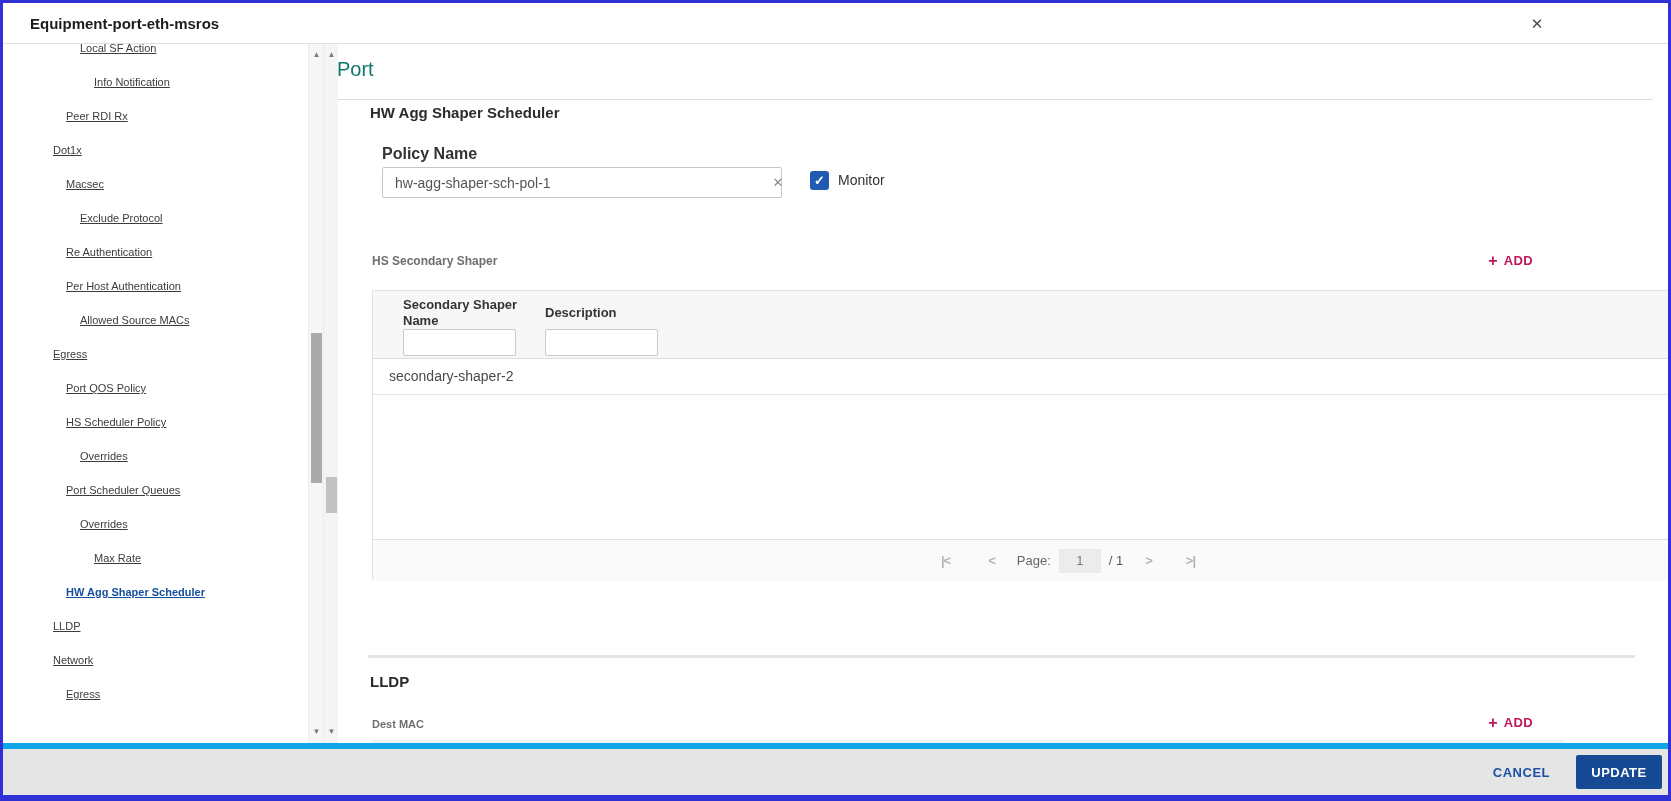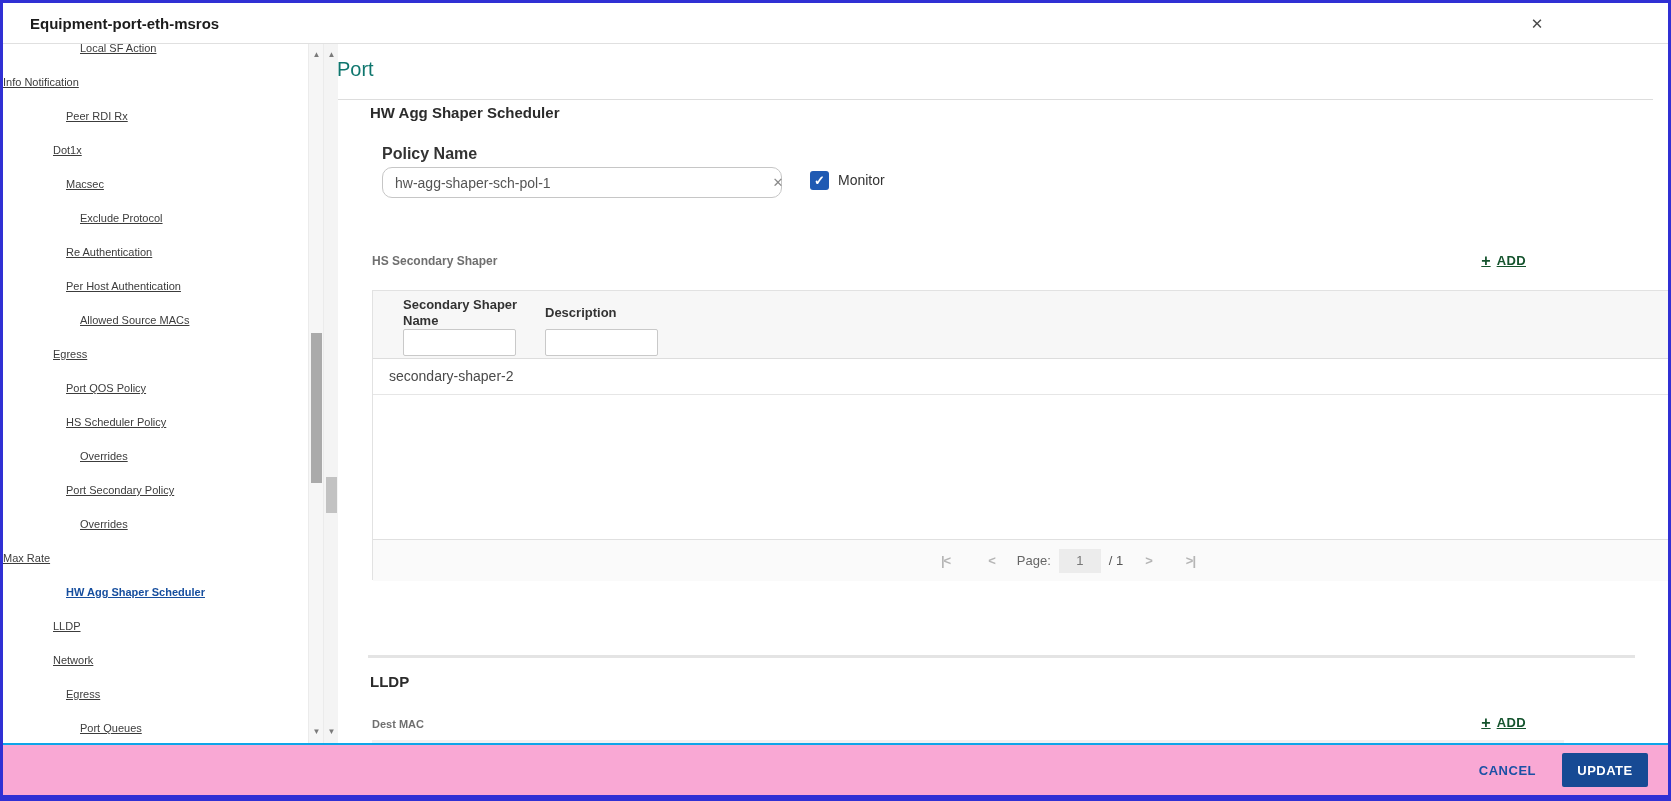--- a/index.html
+++ b/index.html
@@ -22,21 +22,21 @@
 
   
   .body{ position:absolute; top:41px; left:0; right:0; bottom:52px; background:#fff; }
 
   
   .sidebar{ position:absolute; top:0; bottom:0; left:0; width:305px; overflow:hidden; }
   .tree{ margin-top:-13px; }
   .si{ height:34px; line-height:34px; font-size:11px; color:#3c3c3c;
        white-space:nowrap; overflow:hidden; cursor:pointer;text-decoration:underline; }
   .lA{ padding-left:50px; } .lB{ padding-left:63px; }
-  .lC{ padding-left:77px; } .lD{ }
+  .lC{ padding-left:77px; } .lD{ padding-left:91px; }
   .si.sel{ color:#164e9e; font-weight:bold; }
 
   
   .sbar{ position:absolute; top:0; bottom:0; width:15px; background:#f6f6f6;
          border-left:1px solid #ebebeb; }
   .sbar.side{ left:305px; }
   .sbar.main{ right:0; background:#f4f4f4; }
   .sb-arrow{ position:absolute; left:0; width:15px; height:14px; text-align:center;
          font-size:8px; color:#7a7a7a; line-height:14px; }
   .sb-arrow.up{ top:4px; } .sb-arrow.dn{ bottom:4px; }
@@ -46,34 +46,34 @@
 
   
   .main{ position:absolute; top:0; bottom:0; left:320px; right:15px; background:#fff; }
   .port-head{ position:absolute; top:0; left:0; right:0; height:56px; border-bottom:1px solid #ddd; }
   .port-title{ position:absolute; left:14px; top:14px; font-size:20px; color:#0f766e; }
 
   .sec-title{ position:absolute; left:47px; top:60px; font-size:15px; font-weight:bold; color:#2b2b2b; }
 
   .fld-label{ position:absolute; left:59px; top:101px; font-size:16px; font-weight:bold; color:#333; }
   .txt-input{ position:absolute; left:59px; top:123px; width:400px; height:31px;
-        border:1px solid #c6c6c6; border-radius:10px; background:#fff;
+        border:1px solid #c6c6c6; border-radius:2px; background:#fff;
         font-family:"Liberation Sans", sans-serif; font-size:14px; color:#555; padding:0 30px 0 12px; }
   .input-clear{ position:absolute; left:447px; top:131px; width:16px; height:16px;
         font-size:13px; color:#8a8a8a; text-align:center; line-height:16px; cursor:pointer; }
 
   .chkbox{ position:absolute; left:487px; top:127px; width:19px; height:19px;
         background:#1f5ab3; border-radius:3px; color:#fff; text-align:center;
         line-height:19px; font-size:13px; font-weight:bold; cursor:pointer; }
   .chk-label{ position:absolute; left:515px; top:127px; line-height:19px; font-size:14px; color:#333; }
 
   .sub-label{ position:absolute; left:49px; top:210px; font-size:12px; font-weight:bold; color:#6f6f6f; }
 
-  .add-btn{ position:absolute; right:127px; height:20px; line-height:20px;
-        color:#14532d; font-weight:bold; cursor:pointer; white-space:nowrap;text-decoration:underline; }
+  .add-btn{ position:absolute; right:120px; height:20px; line-height:20px;
+        color:#be185d; font-weight:bold; cursor:pointer; white-space:nowrap; }
   .add-btn .plus{ font-size:16px; vertical-align:-1px; }
   .add-btn .add-txt{ font-size:13px; letter-spacing:.4px; margin-left:6px; }
   .add-btn.one{ top:206px; } .add-btn.two{ top:668px; }
 
   
   .tbl{ position:absolute; left:49px; top:246px; width:1392px; height:290px;
         border:1px solid #e2e2e2; background:#fff; }
   .thead{ position:absolute; top:0; left:0; right:0; height:68px; background:#f7f7f7;
         border-bottom:1px solid #dddddd; }
   .th1{ position:absolute; left:30px; top:6px; width:150px; font-size:13px;
@@ -100,23 +100,23 @@
   .pg-suffix{ margin:0 22px 0 8px; color:#555; }
   .pg-next{ margin-right:34px; }
   .pg-total{ position:absolute; right:16px; top:0; line-height:41px; color:#555; }
 
   .divider{ position:absolute; left:45px; right:18px; top:611px; height:3px; background:#e4e4e4; }
   .lldp-title{ position:absolute; left:47px; top:629px; font-size:15px; font-weight:bold; color:#2b2b2b; }
   .destmac-label{ position:absolute; left:49px; top:674px; font-size:11px; font-weight:bold; color:#6f6f6f; }
   .sliver{ position:absolute; left:49px; width:1192px; bottom:0; height:3px; background:#f2f2f2; }
 
   
-  .ftr{ position:absolute; left:0; right:0; bottom:0; height:52px; background:#f9a8d4;
-        border-top:2px solid #0ea5e9; display:flex; align-items:center;
-        justify-content:flex-end; padding-right:20px; }
+  .ftr{ position:absolute; left:0; right:0; bottom:0; height:52px; background:#e5e5e5;
+        border-top:6px solid #0ea5e9; display:flex; align-items:center;
+        justify-content:flex-end; padding-right:6px; }
   .cancel-btn{ color:#1a50a5; font-size:13px; font-weight:bold; letter-spacing:.5px;
         margin-right:26px; cursor:pointer; }
   .update-btn{ width:86px; height:34px; background:#174a94; color:#fff; border:none;
         font-family:"Liberation Sans", sans-serif; font-size:13px; font-weight:bold;
         letter-spacing:.5px; border-radius:2px; cursor:pointer; }
 </style>
 </head>
 <body>
 
 <div class="frame">
@@ -136,28 +136,27 @@
         <div class="si lA">Dot1x</div>
         <div class="si lB">Macsec</div>
         <div class="si lC">Exclude Protocol</div>
         <div class="si lB">Re Authentication</div>
         <div class="si lB">Per Host Authentication</div>
         <div class="si lC">Allowed Source MACs</div>
         <div class="si lA">Egress</div>
         <div class="si lB">Port QOS Policy</div>
         <div class="si lB">HS Scheduler Policy</div>
         <div class="si lC">Overrides</div>
-        <div class="si lB">Port Secondary Policy</div>
+        <div class="si lB">Port Scheduler Queues</div>
         <div class="si lC">Overrides</div>
         <div class="si lD">Max Rate</div>
         <div class="si lB sel">HW Agg Shaper Scheduler</div>
         <div class="si lA">LLDP</div>
         <div class="si lA">Network</div>
         <div class="si lB">Egress</div>
-        <div class="si lC">Port Queues</div>
       </div>
     </div>
 
     <div class="sbar side">
       <div class="sb-arrow up">▲</div>
       <div class="sb-thumb"></div>
       <div class="sb-arrow dn">▼</div>
     </div>
 
     <div class="main">

